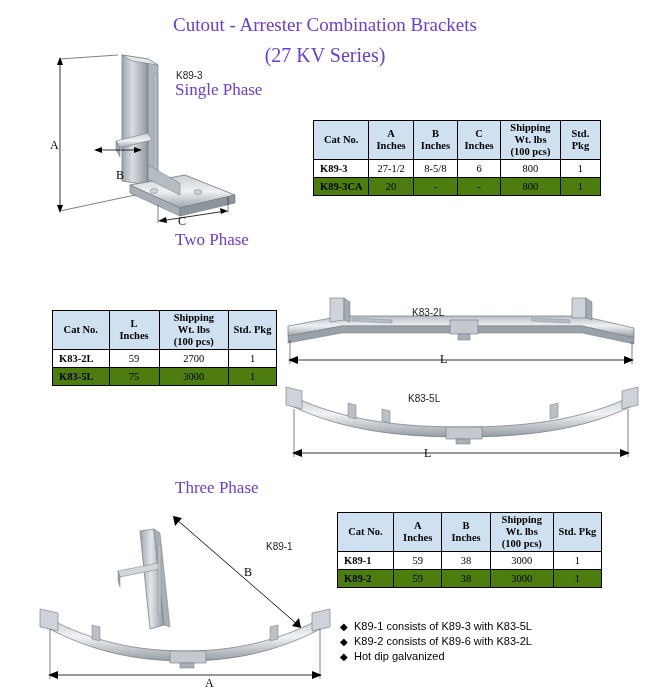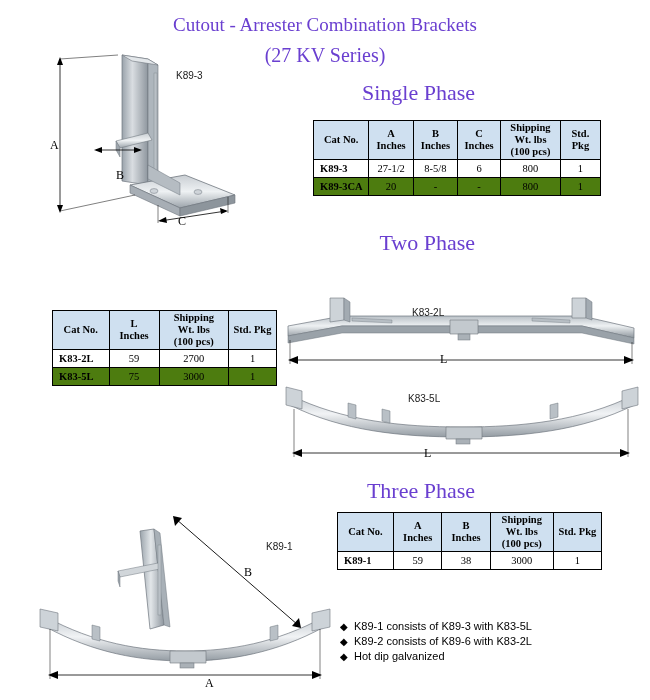--- a/index.html
+++ b/index.html
@@ -33,23 +33,23 @@
     position: absolute;
     left: 0;
     top: 44px;
     width: 650px;
     text-align: center;
     font-size: 20px;
     color: #6a3fd0;
   }
   .section-head {
     position: absolute;
-    font-size: 22px;
+    font-size: 17px;
     color: #6a3fd0;
-    text-align: right;
+    text-align: left;
   }
   .sec-single { left: 175px; top: 80px; width: 300px; }
   .sec-two    { left: 175px; top: 230px; width: 300px; }
   .sec-three  { left: 175px; top: 478px; width: 300px; }
 
   
   table.spec {
     position: absolute;
     border-collapse: collapse;
     font-family: "Liberation Serif", serif;
@@ -412,20 +412,27 @@
           <div>(100 pcs)</div>
         </th>
         <th style="width:50px;">
           <div>Std. Pkg</div>
         </th>
       </tr>
     </thead>
     <tbody>
       <tr>
         <td class="catno">K89-1</td>
+        <td>59</td>
+        <td>38</td>
+        <td>3000</td>
+        <td>1</td>
+      </tr>
+      <tr class="alt">
+        <td class="catno">K89-2</td>
         <td>59</td>
         <td>38</td>
         <td>3000</td>
         <td>1</td>
       </tr>
     </tbody>
   </table>
 
   <div class="notes">
     <div class="note-line">

